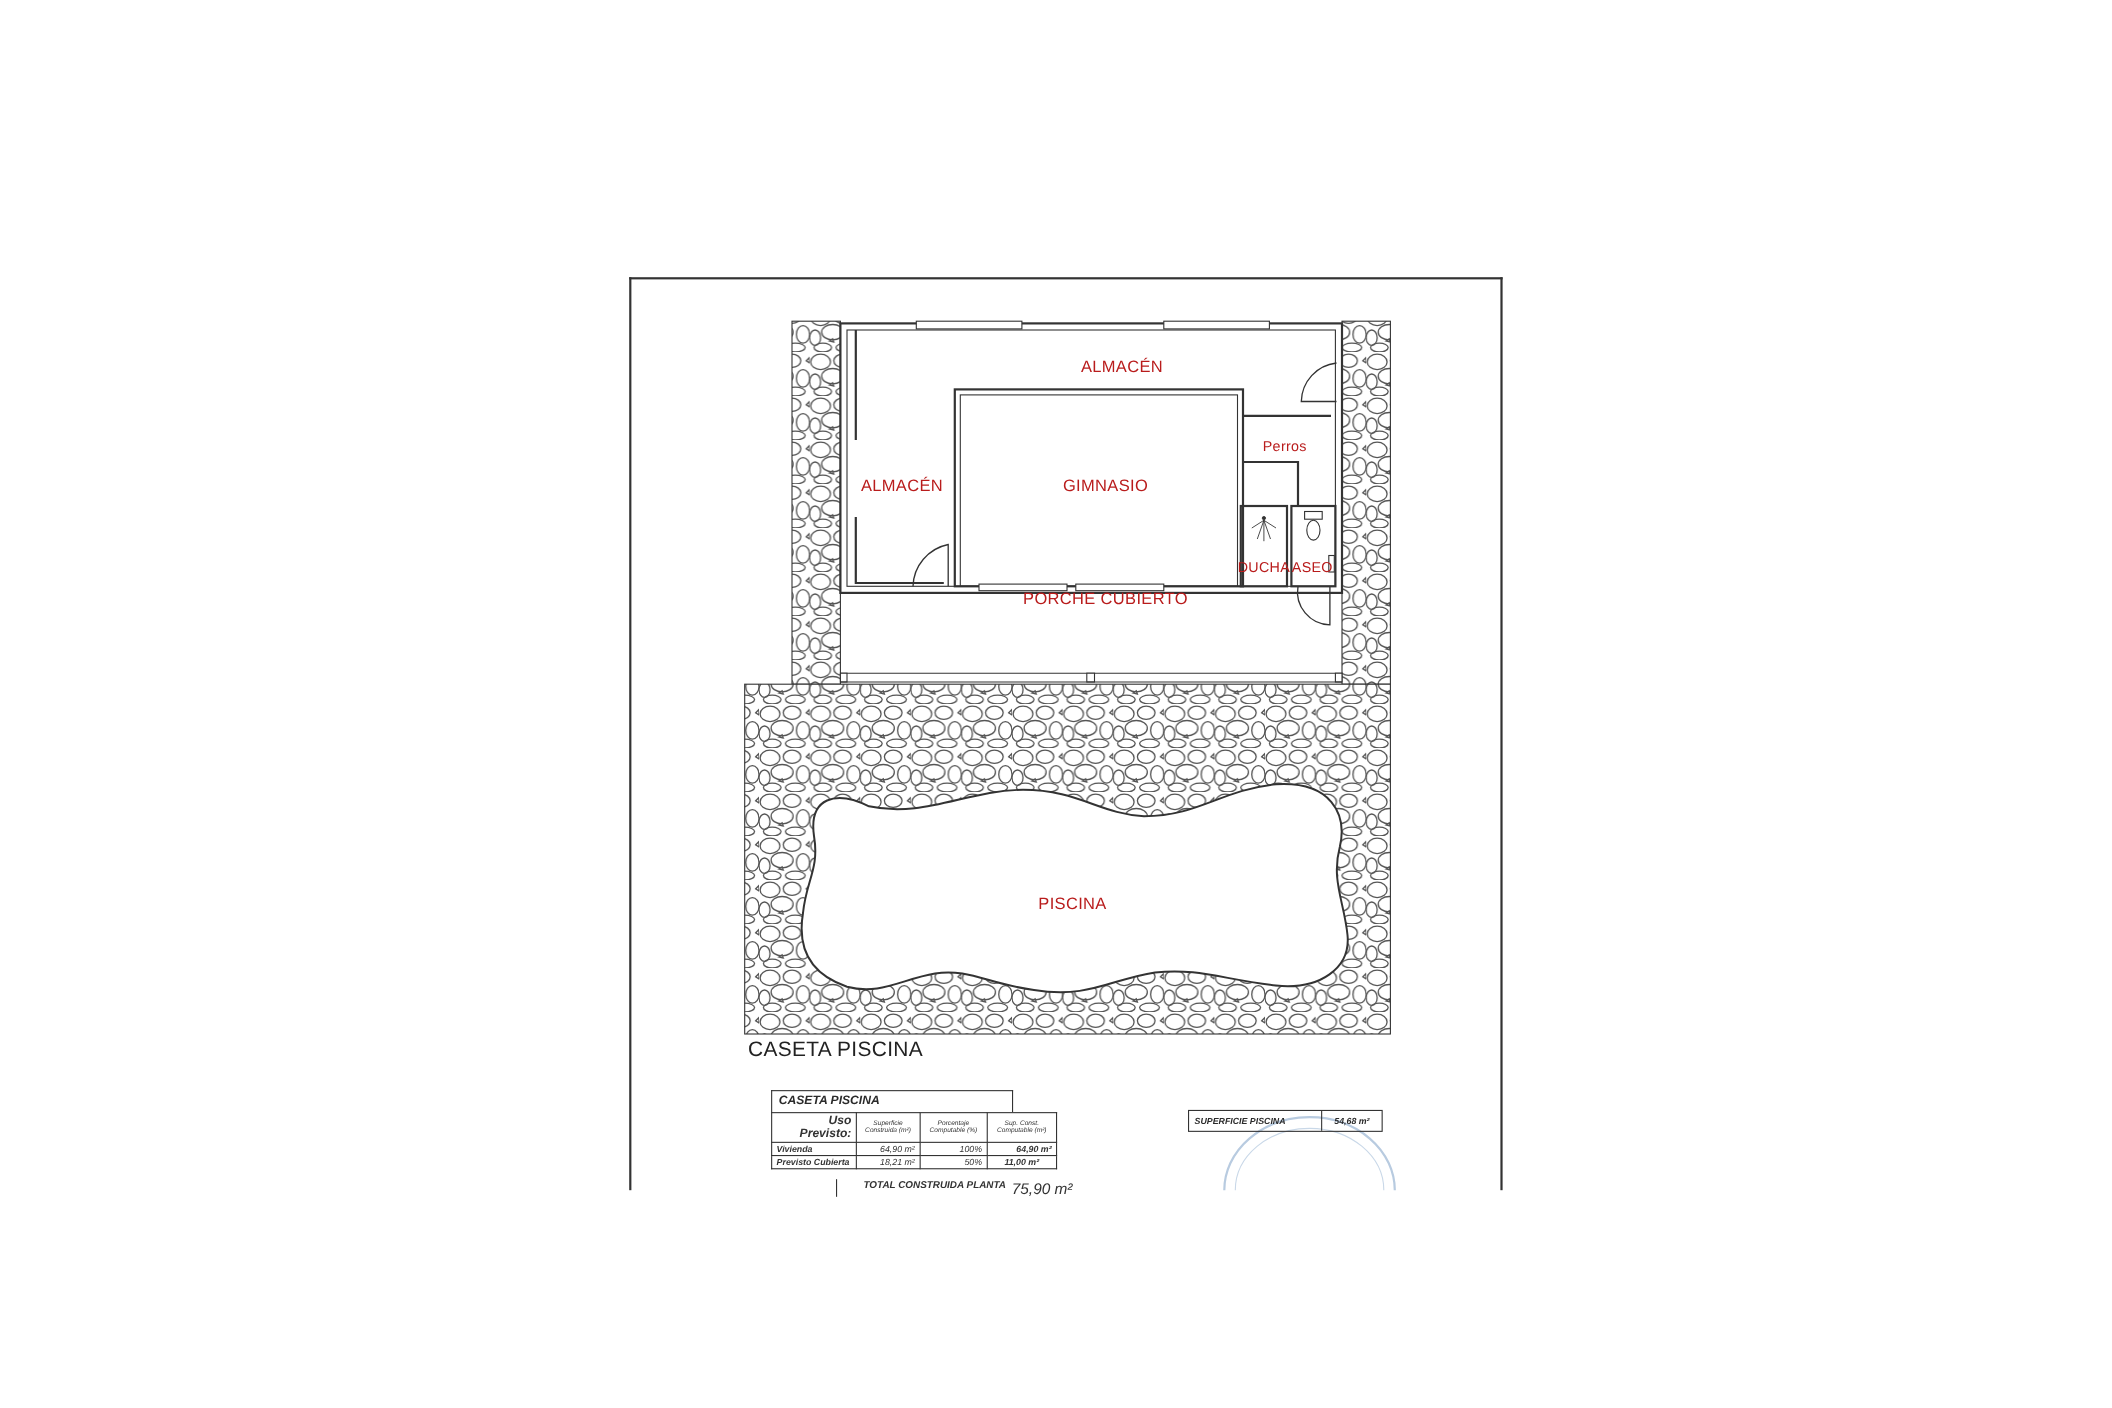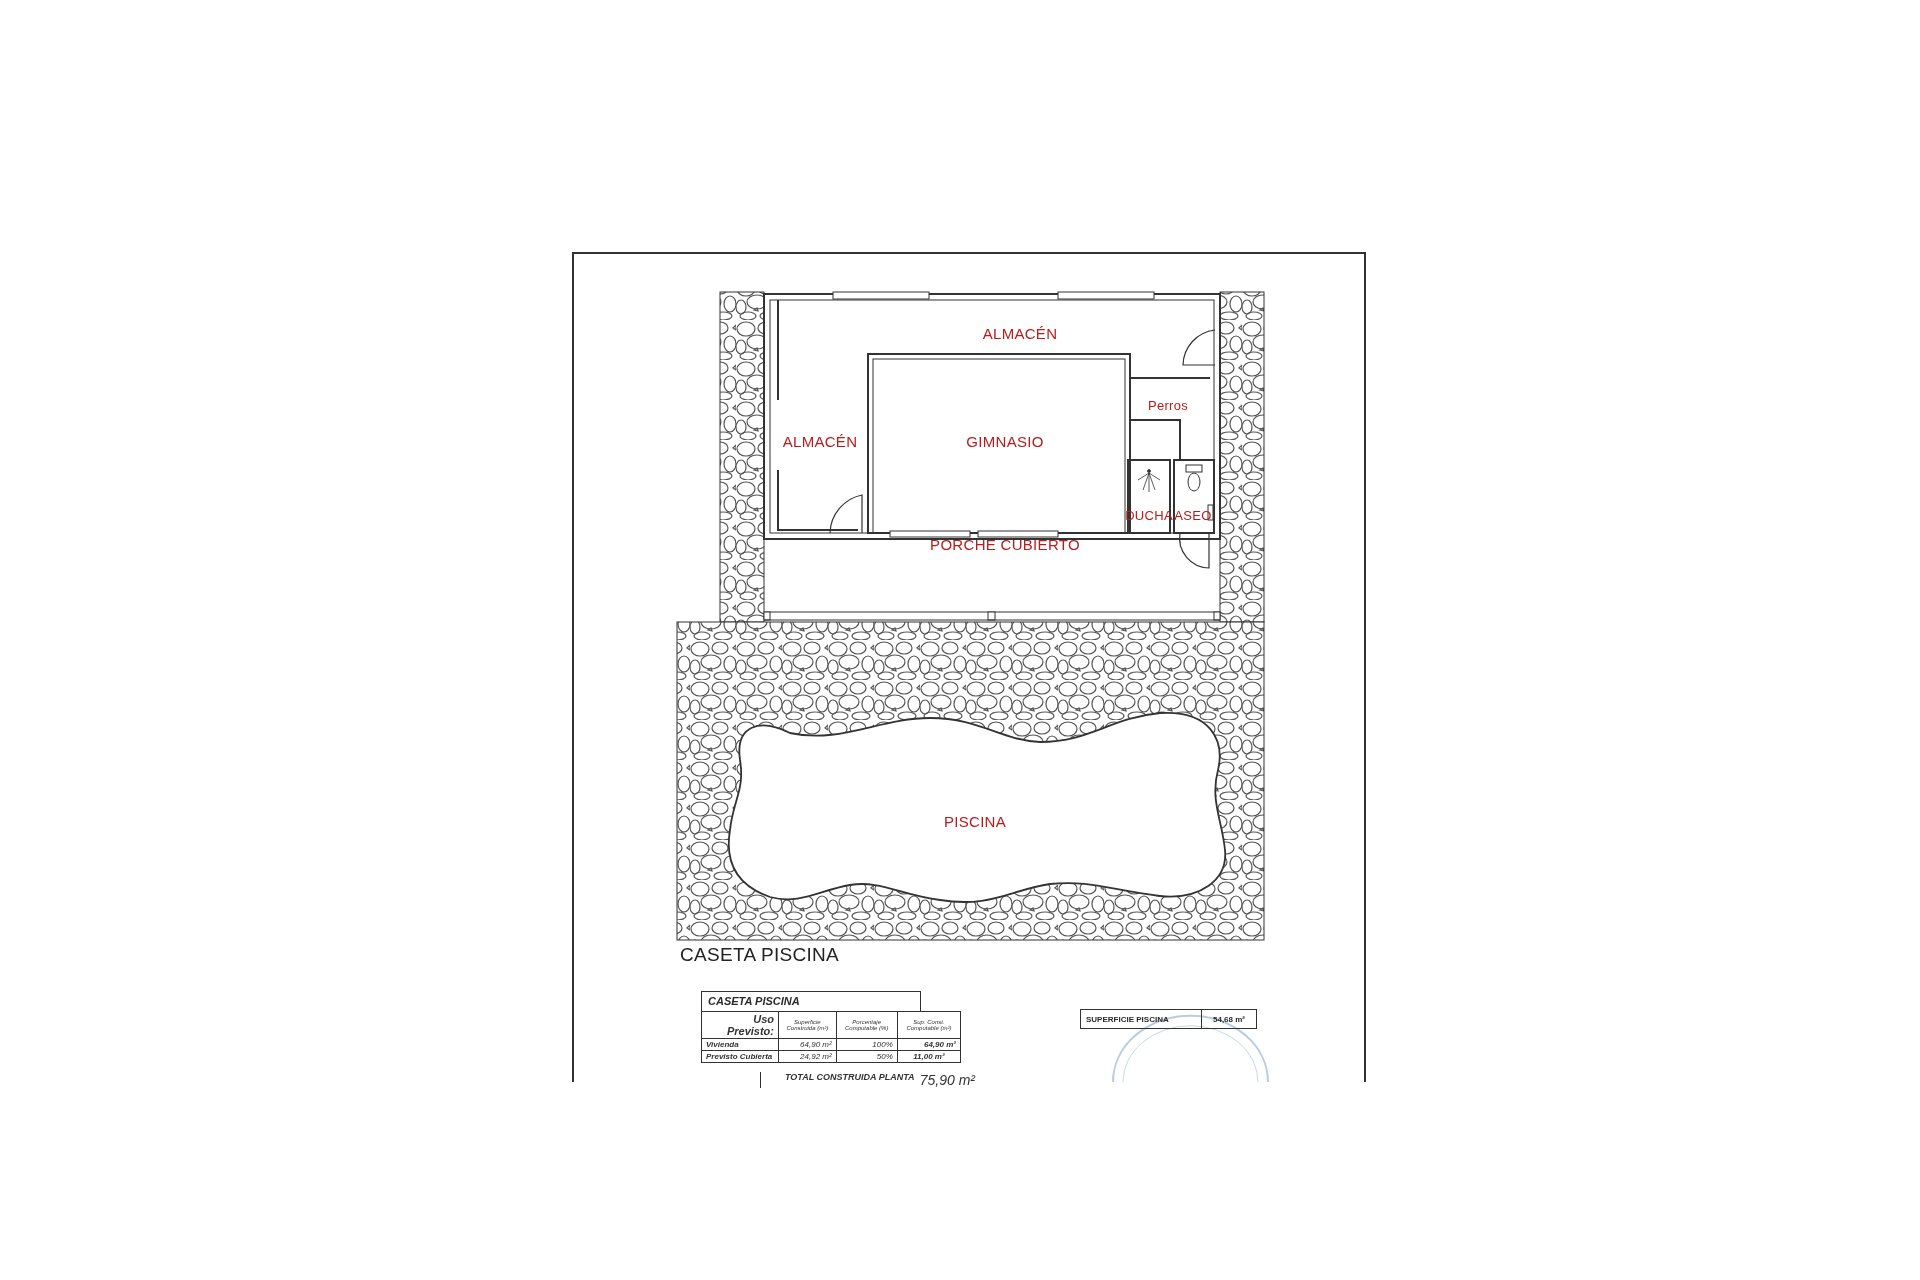--- a/index.html
+++ b/index.html
@@ -7,21 +7,21 @@
   .sheet { position:absolute; left:572px; top:252px; width:794px; height:830px; border-left:2px solid #333; border-top:2px solid #333; border-right:2px solid #333; box-sizing:border-box; }
   svg.plan { position:absolute; left:0; top:0; }
   .room-label { position:absolute; font-size:15px; letter-spacing:0.3px; color:#b91c1c; white-space:nowrap; transform:translateX(-50%); }
   .room-label.small { font-size:13px; }
   .title { position:absolute; left:680px; top:944px; font-size:19px; color:#222; letter-spacing:0.3px; }
   table.areas { position:absolute; border-collapse:collapse; font-style:italic; font-weight:bold; font-size:8px; color:#333; }
   table.areas td { border:1px solid #333; padding:1px 4px; }
   .tbl-head { position:absolute; left:701px; top:991px; width:220px; height:20px; border:1px solid #333; border-bottom:none; box-sizing:border-box; font-style:italic; font-weight:bold; font-size:11px; padding:3px 6px; }
   .total { position:absolute; left:760px; top:1072px; font-style:italic; font-weight:bold; font-size:9px; color:#333; border-left:1px solid #333; padding-left:24px; width:190px; }
   .total span.val { float:right; font-weight:normal; font-size:14px; }
-  .pool-box { position:absolute; left:1080px; top:1009px; width:177px; height:20px; border:1.5px solid #333; box-sizing:border-box; font-weight:bold; font-size:8px; display:flex; }
+  .pool-box { position:absolute; left:1080px; top:1009px; width:177px; height:20px; border:1.5px solid #333; box-sizing:border-box; font-style:italic; font-weight:bold; font-size:8px; display:flex; }
   .pool-box div { display:flex; align-items:center; padding:0 5px; }
   .pool-box .lbl { width:110px; border-right:1px solid #333; }
   .pool-box .val { flex:1; justify-content:center; }
 </style>
 </head>
 <body>
 
 <div class="sheet"></div>
 
 <svg class="plan" width="1920" height="1280">
@@ -127,21 +127,21 @@
     <td style="text-align:center; font-weight:normal; font-size:6px;">Sup. Const. Computable (m²)</td>
   </tr>
   <tr>
     <td>Vivienda</td>
     <td style="text-align:right; font-weight:normal;">64,90 m²</td>
     <td style="text-align:right; font-weight:normal;">100%</td>
     <td style="text-align:right;">64,90 m²</td>
   </tr>
   <tr>
     <td>Previsto Cubierta</td>
-    <td style="text-align:right; font-weight:normal;">24,92 m²</td>
+    <td style="text-align:right; font-weight:normal;">18,21 m²</td>
     <td style="text-align:right; font-weight:normal;">50%</td>
     <td style="text-align:center;">11,00 m²</td>
   </tr>
 </tbody>
   </table>
 <div class="total">
   <span>TOTAL CONSTRUIDA PLANTA</span>
   <span class="val">75,90 m²</span>
 </div>
 

